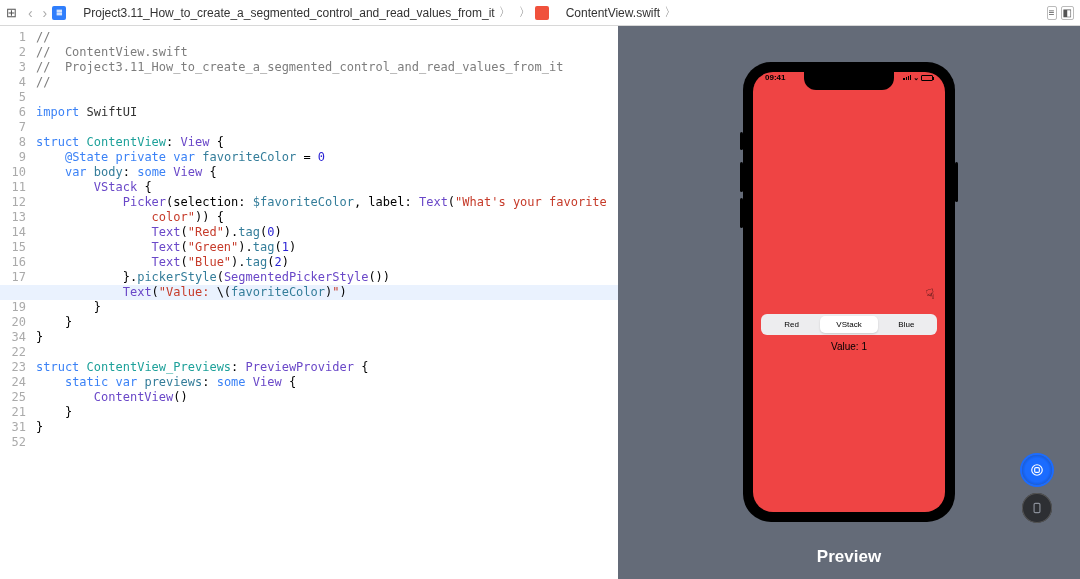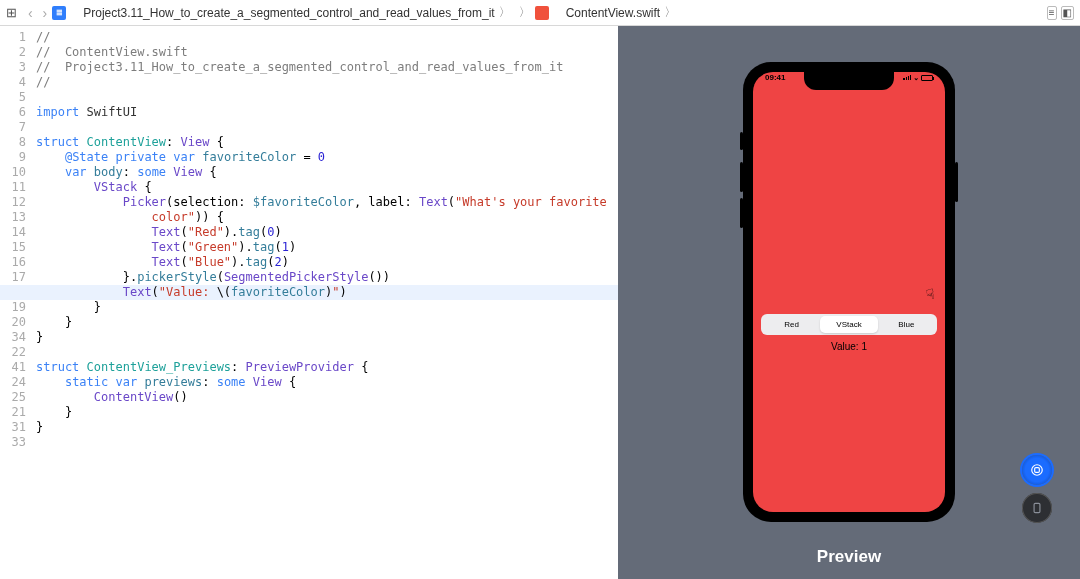--- a/index.html
+++ b/index.html
@@ -117,26 +117,26 @@
         <div>13</div>
         <div>14</div>
         <div>15</div>
         <div>16</div>
         <div>17</div>
         <div>18</div>
         <div>19</div>
         <div>20</div>
         <div>34</div>
         <div>22</div>
-        <div>41</div>
+        <div>23</div>
         <div>24</div>
         <div>25</div>
         <div>21</div>
         <div>31</div>
-        <div>33</div>
+        <div>52</div>
       </div>
     <div class="code" id="code"><div class="line"><span class="c-comment">//</span></div><div class="line"><span class="c-comment">//  ContentView.swift</span></div><div class="line"><span class="c-comment">//  Project3.11_How_to_create_a_segmented_control_and_read_values_from_it</span></div><div class="line"><span class="c-comment">//</span></div><div class="line"></div><div class="line"><span class="c-key">import</span><span> </span><span class="c-id">SwiftUI</span></div><div class="line"></div><div class="line"><span class="c-key">struct</span><span> </span><span class="c-teal">ContentView</span><span>: </span><span class="c-type">View</span><span> {</span></div><div class="line"><span>    </span><span class="c-key">@State</span><span> </span><span class="c-key">private</span><span> </span><span class="c-key">var</span><span> </span><span class="c-prop">favoriteColor</span><span> = </span><span class="c-num">0</span></div><div class="line"><span>    </span><span class="c-key">var</span><span> </span><span class="c-prop">body</span><span>: </span><span class="c-key">some</span><span> </span><span class="c-type">View</span><span> {</span></div><div class="line"><span>        </span><span class="c-type">VStack</span><span> {</span></div><div class="line"><span>            </span><span class="c-type">Picker</span><span>(selection: </span><span class="c-prop">$favoriteColor</span><span>, label: </span><span class="c-type">Text</span><span>(</span><span class="c-str">"What's your favorite</span></div><div class="line"><span>                </span><span class="c-str">color"</span><span>)) {</span></div><div class="line"><span>                </span><span class="c-type">Text</span><span>(</span><span class="c-str">"Red"</span><span>).</span><span class="c-dot">tag</span><span>(</span><span class="c-num">0</span><span>)</span></div><div class="line"><span>                </span><span class="c-type">Text</span><span>(</span><span class="c-str">"Green"</span><span>).</span><span class="c-dot">tag</span><span>(</span><span class="c-num">1</span><span>)</span></div><div class="line"><span>                </span><span class="c-type">Text</span><span>(</span><span class="c-str">"Blue"</span><span>).</span><span class="c-dot">tag</span><span>(</span><span class="c-num">2</span><span>)</span></div><div class="line"><span>            }.</span><span class="c-dot">pickerStyle</span><span>(</span><span class="c-type">SegmentedPickerStyle</span><span>())</span></div><div class="line hl"><span>            </span><span class="c-type">Text</span><span>(</span><span class="c-str">"Value: </span><span>\(</span><span class="c-prop">favoriteColor</span><span>)</span><span class="c-str">"</span><span>)</span></div><div class="line"><span>        }</span></div><div class="line"><span>    }</span></div><div class="line"><span>}</span></div><div class="line"></div><div class="line"><span class="c-key">struct</span><span> </span><span class="c-teal">ContentView_Previews</span><span>: </span><span class="c-type">PreviewProvider</span><span> {</span></div><div class="line"><span>    </span><span class="c-key">static</span><span> </span><span class="c-key">var</span><span> </span><span class="c-prop">previews</span><span>: </span><span class="c-key">some</span><span> </span><span class="c-type">View</span><span> {</span></div><div class="line"><span>        </span><span class="c-type">ContentView</span><span>()</span></div><div class="line"><span>    }</span></div><div class="line"><span>}</span></div><div class="line"></div></div>
   </div>
 
   <div class="preview">
     <div class="phone">
       <div class="side-btn l1"></div>
         <div class="side-btn l2"></div>
         <div class="side-btn l3"></div>
         <div class="side-btn r1"></div>

